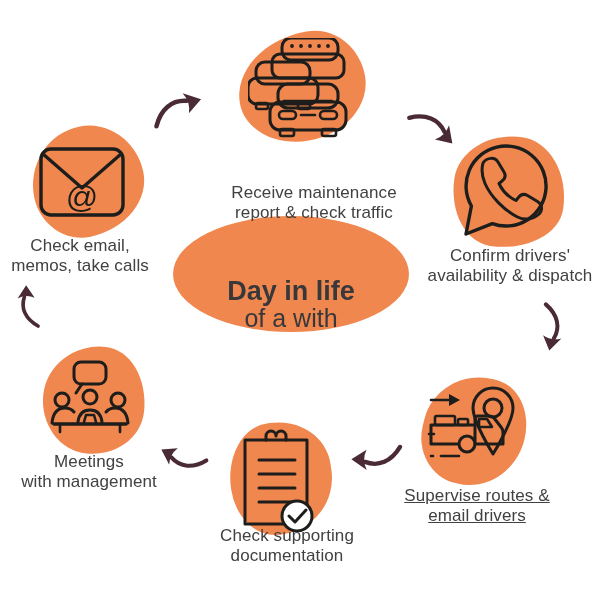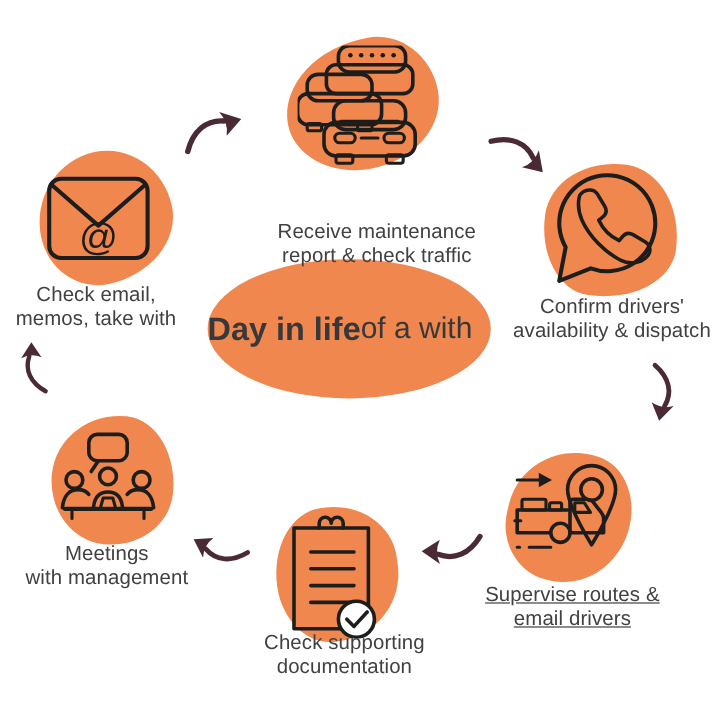--- a/index.html
+++ b/index.html
@@ -17,21 +17,21 @@
   .icon .ln-thin{fill:none;stroke:currentColor;stroke-width:2.6;stroke-linecap:round;stroke-linejoin:round;}
   .icon .fl{fill:currentColor;stroke:none;}
   .icon .wh{fill:#ffffff;}
   .label{
     position:absolute;text-align:center;font-size:17px;line-height:19.5px;
     color:var(--text,#414141);letter-spacing:0.1px;
   }
   .center-ellipse{
     position:absolute;left:173px;top:216px;width:236px;height:116px;
     background:var(--blob-orange,#F0874F);border-radius:50%;
-    display:flex;align-items:center;justify-content:flex-start;
+    display:flex;flex-direction:column;align-items:center;justify-content:flex-end;
     color:var(--title-text,#38383A);
   }
   .center-ellipse .t1{font-weight:bold;font-size:27px;line-height:28px;}
   .center-ellipse .t2{font-size:25px;line-height:27px;}
   .arrow{position:absolute;color:var(--arrow,#4A2B35);}
   .arrow svg{display:block;width:100%;height:100%;}
 </style>
 </head>
 <body>
 
@@ -159,21 +159,21 @@
 
   <div class="step" style="left:0;top:124px;width:160px;height:156px;">
     <div class="blob" style="left:32px;top:2px;width:112px;height:110px;border-radius:52% 48% 58% 42% / 55% 52% 48% 45%;transform:rotate(-12deg);"></div>
     <svg class="icon" style="left:38px;top:22px;" width="88" height="74" viewBox="0 0 88 74">
       <rect class="ln" style="stroke-width:3.4" x="3" y="3" width="82" height="66" rx="10"></rect>
       <path class="ln" style="stroke-width:3.4" d="M5,8 L44,42 L83,8"></path>
       <text x="44" y="62" text-anchor="middle" font-size="32" fill="currentColor" font-family="Liberation Sans, sans-serif">@</text>
     </svg>
     <div class="label" style="left:0;top:112px;width:160px;">
       <span>Check email,</span><br>
-      <span>memos, take with</span>
+      <span>memos, take calls</span>
     </div>
   </div>
 
   <div class="arrow" style="left:150px;top:88px;width:54px;height:40px;transform:rotate(-10deg);">
     <svg viewBox="0 0 60 44">
         <use href="#swoosh"></use>
       </svg>
   </div>
   <div class="arrow" style="left:408px;top:106px;width:52px;height:42px;transform:rotate(52deg);">
     <svg viewBox="0 0 60 44">

